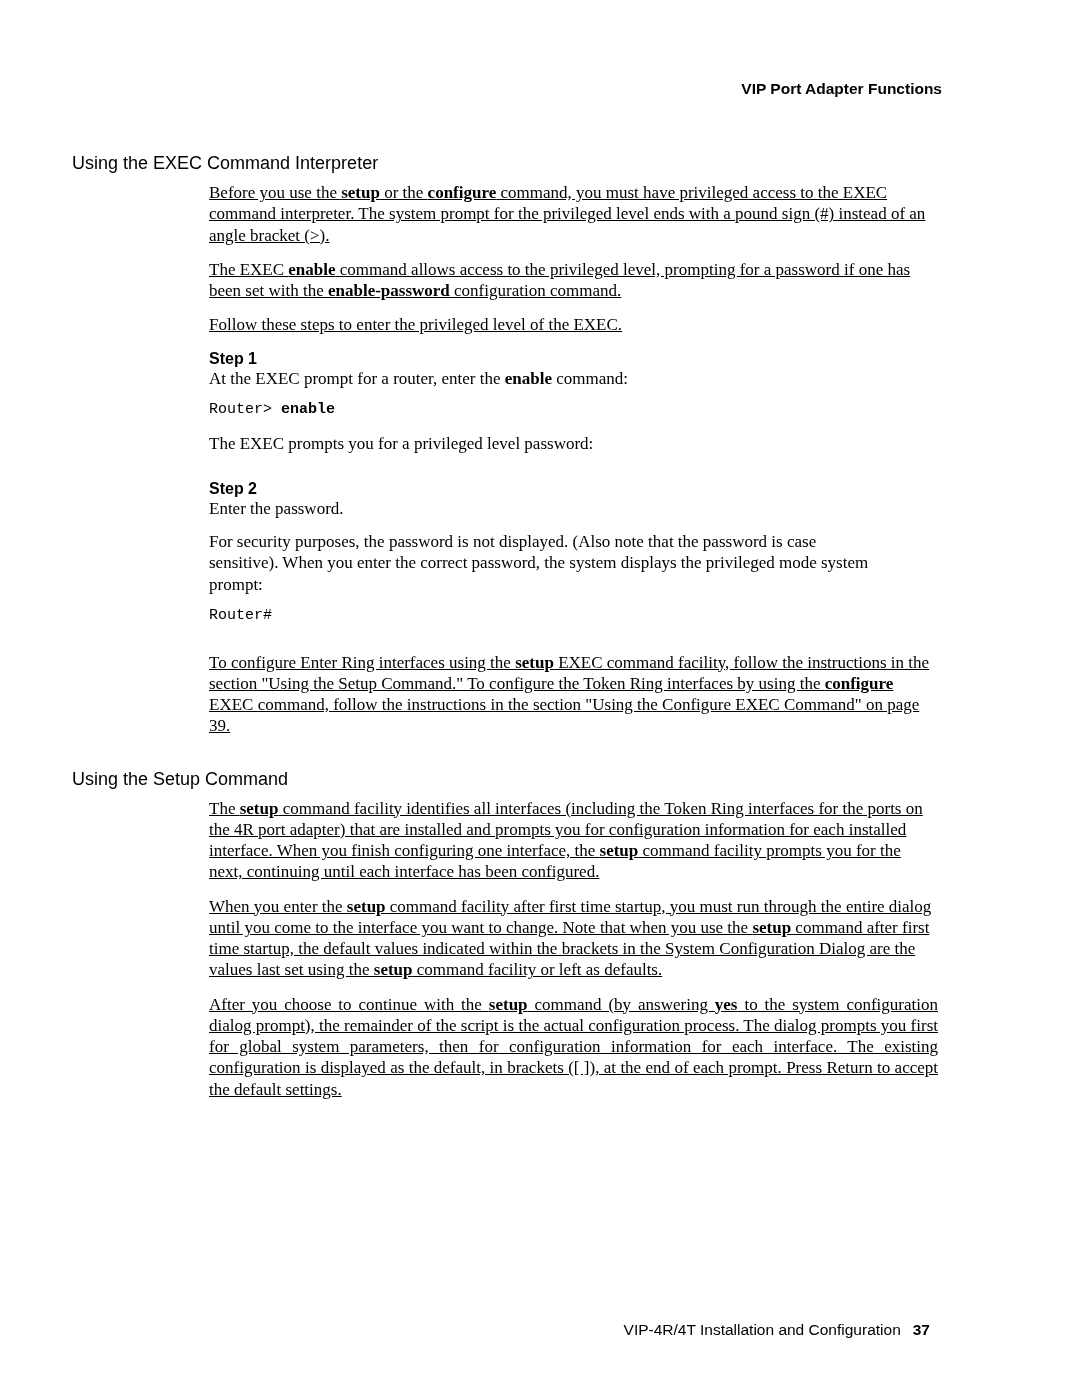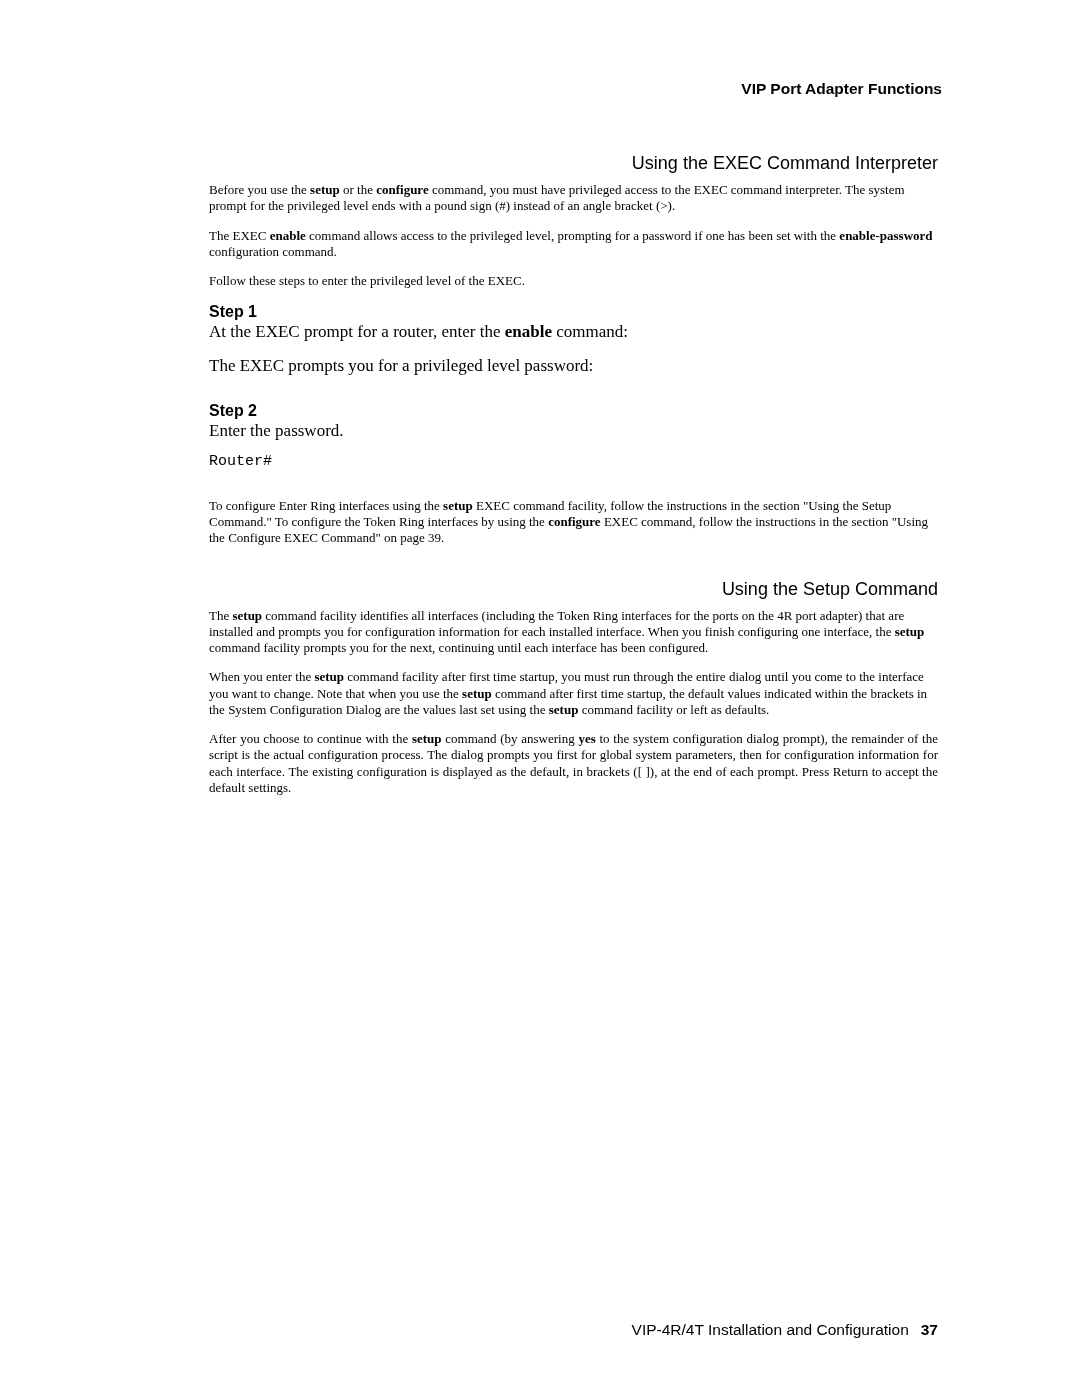--- a/index.html
+++ b/index.html
@@ -24,29 +24,29 @@
     text-align: right;
     margin-bottom: 55px;
     margin-right: -4px;
   }
   .section-heading {
     font-family: Helvetica, Arial, sans-serif;
     font-size: 18px;
     font-weight: normal;
     margin: 0 0 8px 0;
     color: #000;
-    text-align: right;
   }
   .body-col {
     margin-left: 137px; 
   }
   p.body {
-    font-size: 13px;
+    font-size: 17px;
     line-height: 1.25;
     margin: 0 0 13px 0;
+    text-decoration: underline;
   }
   .steps {
     margin: 0 0 13px 0;
   }
   .step-label {
     font-family: Helvetica, Arial, sans-serif;
     font-weight: bold;
     font-size: 16px;
     display: inline-block;
     width: 58px;
@@ -71,21 +71,21 @@
   }
   pre.term .b {
     font-weight: bold;
   }
   .sec2 {
     margin-top: 32px;
   }
   .footer {
     position: absolute;
     bottom: 58px;
-    right: 142px;
+    right: 150px;
     font-family: Helvetica, Arial, sans-serif;
     font-size: 15.5px;
   }
   .footer .pagenum {
     font-weight: bold;
     margin-left: 12px;
   }
 </style>
 </head>
 <body>
@@ -104,28 +104,30 @@
       <span>The EXEC </span><b>enable</b><span> command allows access to the privileged level, prompting for a password if one has been set with the </span><b>enable-password</b><span> configuration command.</span>
     </p>
     <p class="body">Follow these steps to enter the privileged level of the EXEC.</p>
 
     <div class="steps">
       <span class="step-label">Step 1</span>
       <div class="step-body">
         <p>
           <span>At the EXEC prompt for a router, enter the </span><b>enable</b><span> command:</span>
         </p>
+        <pre class="term"><span>Router&gt; </span><span class="b">enable</span></pre>
         <p>The EXEC prompts you for a privileged level password:</p>
       </div>
     </div>
 
     <div class="steps">
       <span class="step-label">Step 2</span>
       <div class="step-body">
         <p>Enter the password.</p>
+        <p>For security purposes, the password is not displayed. (Also note that the password is case sensitive). When you enter the correct password, the system displays the privileged mode system prompt:</p>
         <pre class="term">Router#</pre>
       </div>
     </div>
 
     <p class="body">
       <span>To configure Enter Ring interfaces using the </span><b>setup</b><span> EXEC command facility, follow the instructions in the section "Using the Setup Command." To configure the Token Ring interfaces by using the </span><b>configure</b><span> EXEC command, follow the instructions in the section "Using the Configure EXEC Command" on page 39.</span>
     </p>
   </div>
 
   <div class="sec2">

